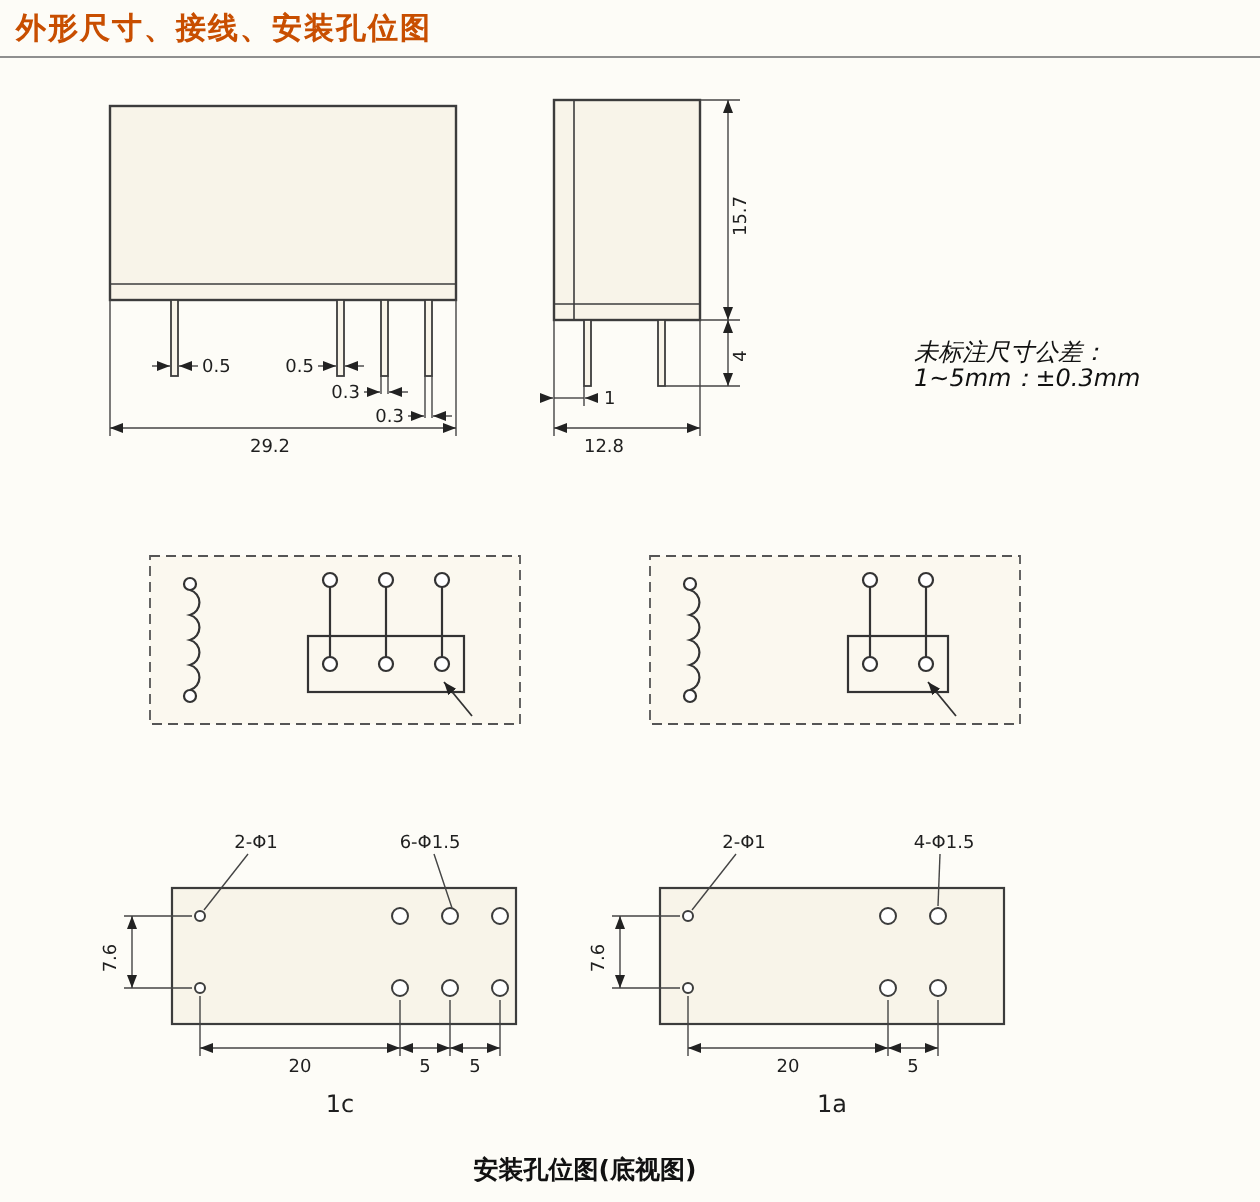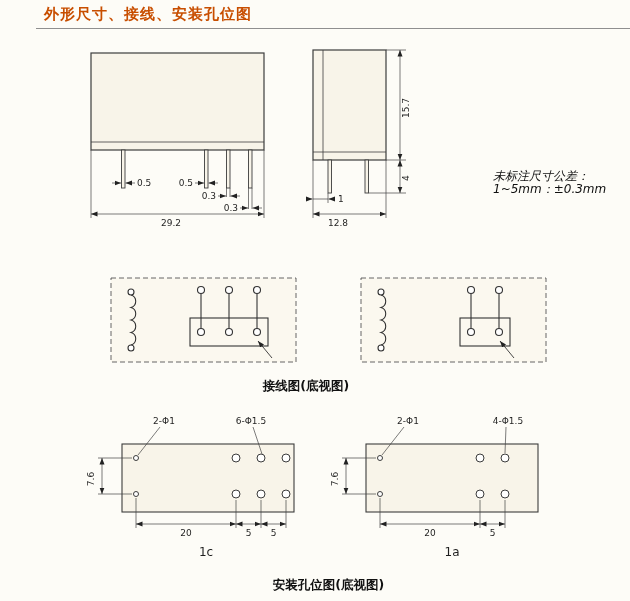--- a/index.html
+++ b/index.html
@@ -4,21 +4,21 @@
 <style>
   * { margin:0; padding:0; box-sizing:border-box; }
   html,body { width:630px; height:601px; }
   body {
     background:#fdfcf7;
     font-family:"DejaVu Sans","Liberation Sans",sans-serif;
     position:relative;
     overflow:hidden;
     color:#111;
   }
-  .page { position:absolute; inset:0;margin-left:36px; }
+  .page { position:absolute; inset:0; }
   .title {
     position:absolute; left:8px; top:5px;
     font-size:15px; font-weight:bold; letter-spacing:1px;
     color:var(--accent_title,#c84e00);
   }
   .title-rule {
     position:absolute; left:0; top:28px; width:630px; height:1px;
     background:#8f8f8f;
   }
   .drawing { position:absolute; }
@@ -156,21 +156,20 @@
         <circle cx="375" cy="22" r="3.5" fill="#fff"></circle>
         <circle cx="403" cy="22" r="3.5" fill="#fff"></circle>
         <circle cx="375" cy="64" r="3.5" fill="#fff"></circle>
         <circle cx="403" cy="64" r="3.5" fill="#fff"></circle>
         <rect x="364" y="50" width="50" height="28"></rect>
         <line x1="418" y1="90" x2="404" y2="73" stroke-width="0.9" marker-end="url(#ar2)"></line>
       </g>
     </g>
   </svg>
 
-  <div class="caption" style="left:195px;top:378px;width:150px">接线图(底视图)</div>
 
   <svg class="drawing" style="left:40px;top:408px" width="480" height="155">
     <defs>
       <marker id="ar3" viewBox="0 0 7 6" refX="6.5" refY="3" markerWidth="7" markerHeight="6" orient="auto-start-reverse" markerUnits="userSpaceOnUse">
         <path d="M0,0.5 L6.5,3 L0,5.5 z" fill="#222"></path>
       </marker>
     </defs>
 
     <g>
       <rect x="46" y="36" width="172" height="68" fill="#f8f4e9" stroke="#3c3c3c" stroke-width="1.1"></rect>

